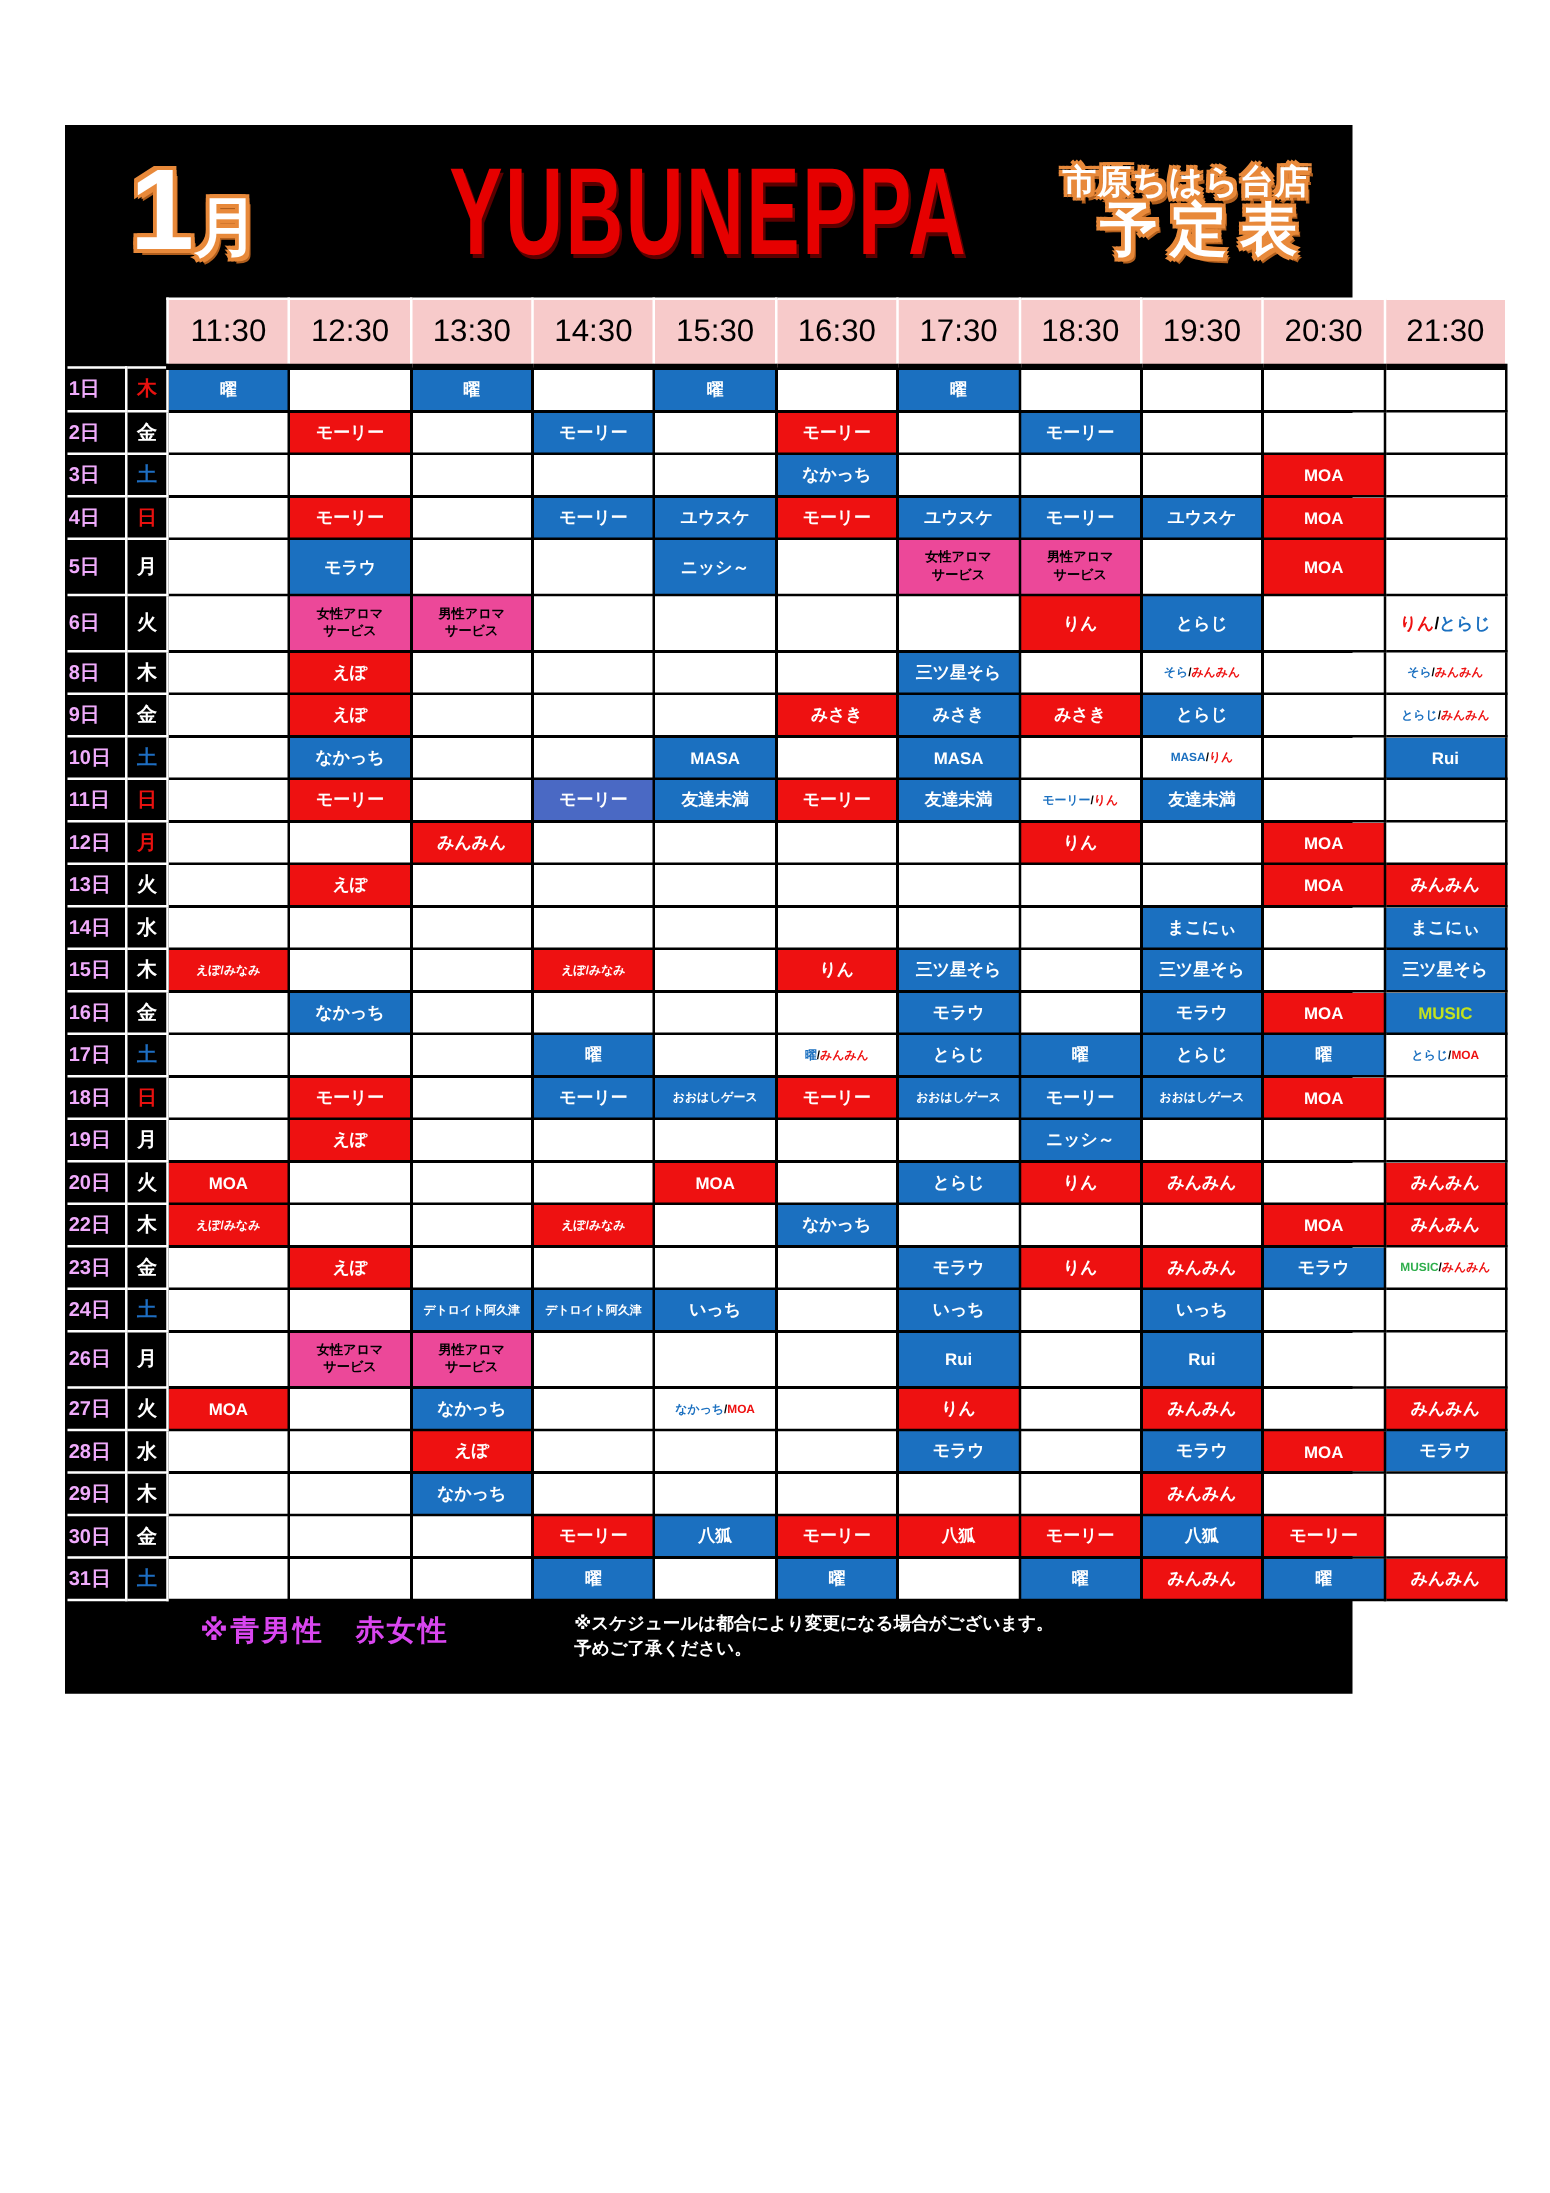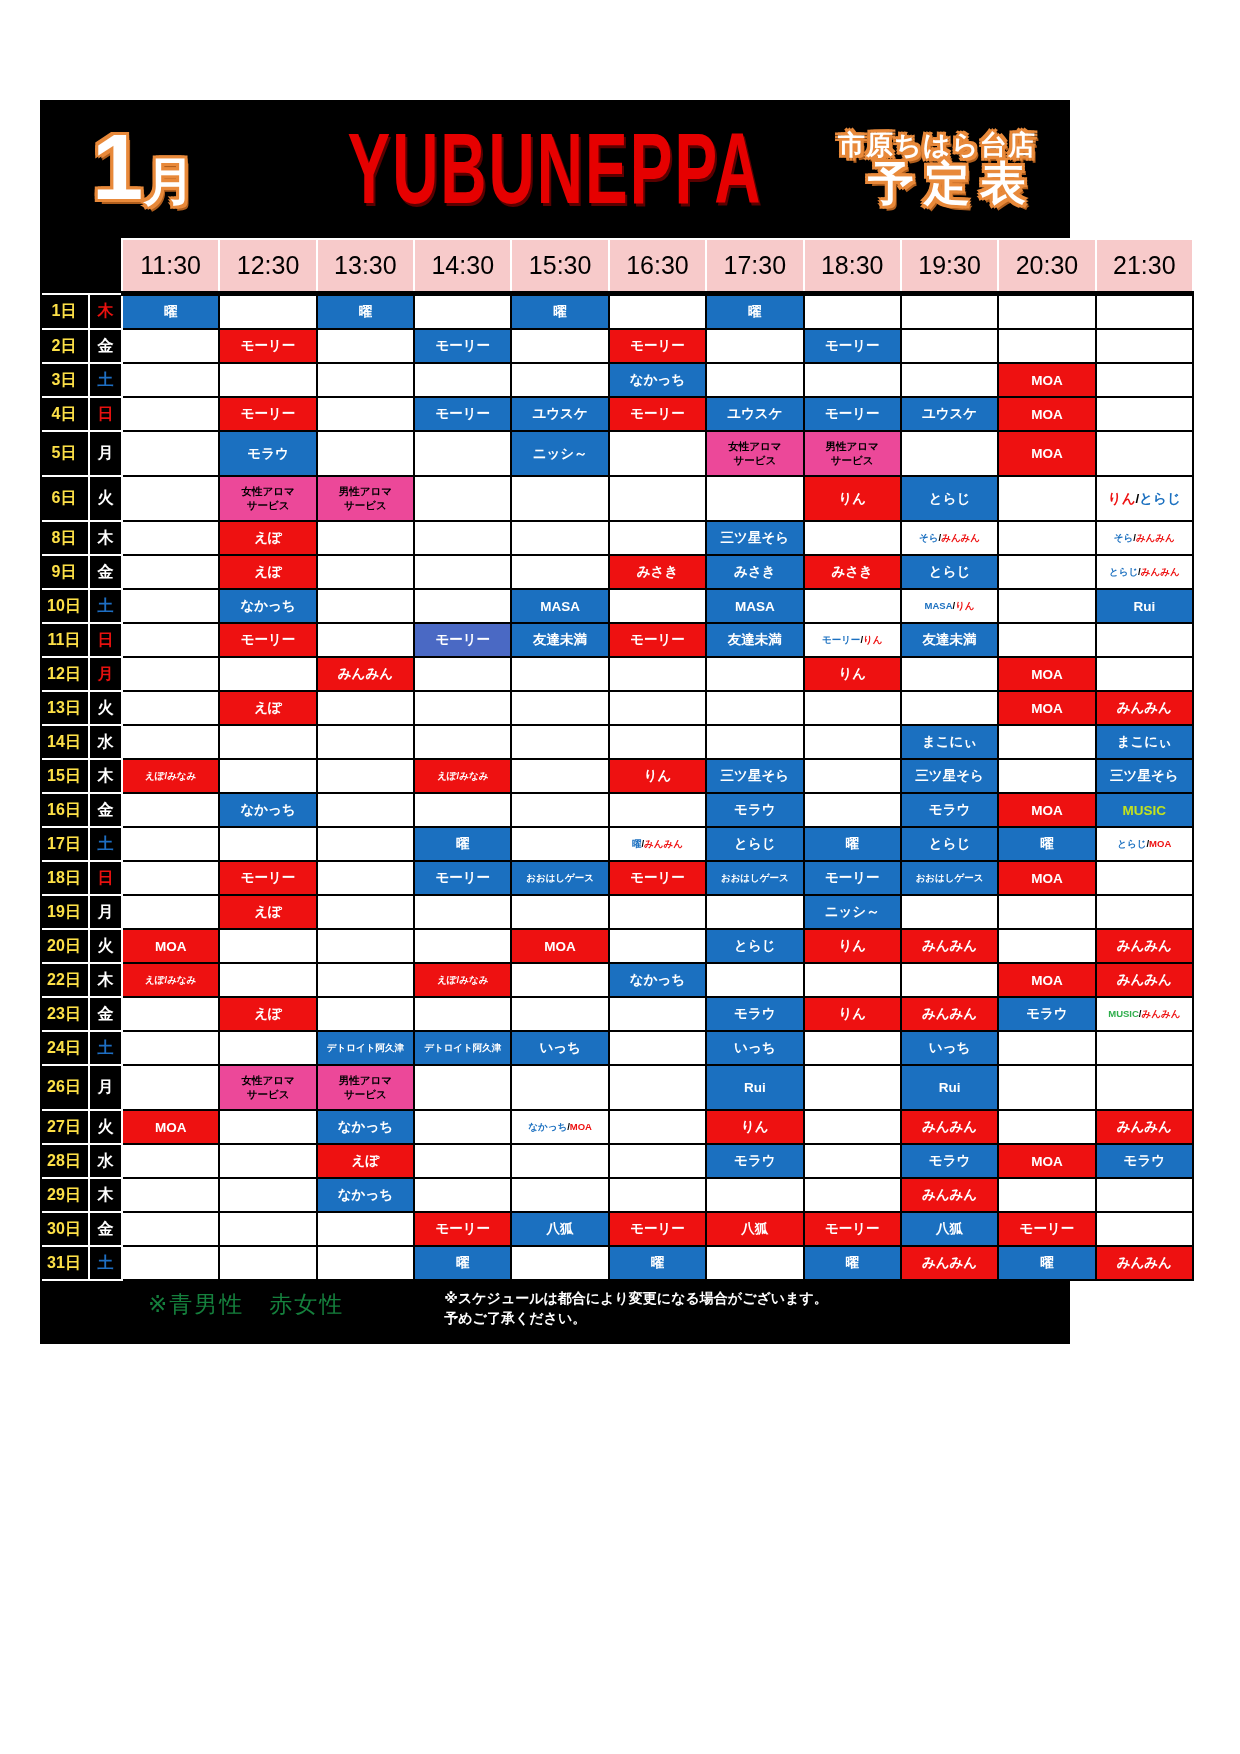--- a/index.html
+++ b/index.html
@@ -1,22 +1,22 @@
 <!DOCTYPE html>
 <html><head>
 <meta charset="utf-8">
 <style>
   html,body{margin:0;padding:0;}
   body{
     width:1240px;height:1754px;background:#ffffff;position:relative;
     font-family:"Liberation Sans","DejaVu Sans",sans-serif;
   }
   .banner{
-    position:absolute;left:40px;top:100px;width:1030px;background:#000;
-    padding-bottom:16px;
+    position:absolute;left:52px;top:100px;width:1030px;background:#000;
+    padding-bottom:27px;
   }
   
   .title-row{display:flex;align-items:center;height:138px;position:relative;}
   .outline-orange{
     color:#fff;font-weight:bold;
     text-shadow:
       -3px -3px 0 #e8893a, 3px -3px 0 #e8893a, -3px 3px 0 #e8893a, 3px 3px 0 #e8893a,
       -3px 0 0 #e8893a, 3px 0 0 #e8893a, 0 -3px 0 #e8893a, 0 3px 0 #e8893a,
       4px 5px 0 #b05e1d;
   }
@@ -37,40 +37,40 @@
   col.c-day{width:47px;}
   col.c-wd{width:33px;}
   th.corner{background:#000;border:none;}
   th.time-th{
     background:#f7caca;color:#000;font-weight:normal;font-size:25px;
     height:49px;border:2px solid #fff;border-bottom:5px solid #000;
   }
   td{height:30px;vertical-align:middle;text-align:center;overflow:hidden;}
   tr.tall td{height:41px;}
   td.day{
-    background:#000;color:#fde047;border:2px solid #fff;border-left:none;
-    font-size:16px;font-weight:bold;text-align:center;padding-right:3px;
+    background:#000;color:#f0abfc;border:2px solid #fff;border-left:none;
+    font-size:16px;font-weight:bold;text-align:left;padding-right:3px;
   }
   td.wd{
     background:#000;border:2px solid #fff;border-right:2px solid #fff;
     font-size:16px;font-weight:bold;text-align:center;color:#fff;
   }
   td.wd.wd-red{color:#e8110f;}
   td.wd.wd-blue{color:#1e6ec2;}
   td.cell{background:#fff;border:2px solid #000;font-weight:bold;font-size:13.5px;color:#000;}
   td.cell.bg-b{background:#1b70c0;color:#fff;}
   td.cell.bg-r{background:#ee1111;color:#fff;}
   td.cell.bg-lb{background:#4a69c4;color:#fff;}
   td.cell.bg-y{background:#ec4899;color:#000;font-size:10.5px;line-height:1.3;}
   td.cell.fg-yg{color:#c3e21e;}
   td.cell.small{font-size:9.5px;letter-spacing:0;}
   .p-b{color:#1b70c0;} .p-r{color:#ee1111;} .p-g{color:#2fae4c;} .p-sl{color:#000;}
   
   .footer{display:flex;align-items:flex-start;margin-top:8px;padding-left:108px;}
-  .legend{color:#15803d;font-size:23px;font-weight:normal;letter-spacing:2px;white-space:nowrap;}
+  .legend{color:#d946ef;font-size:23px;font-weight:bold;letter-spacing:2px;white-space:nowrap;}
   .notice{color:#fff;font-size:14px;font-weight:bold;margin-left:100px;line-height:1.4;}
 </style>
 </head>
 <body>
 
 <div class="banner">
   <div class="title-row">
     <div class="month-block outline-orange">
       <span class="month-num">1</span><span class="month-unit">月</span>
     </div>

